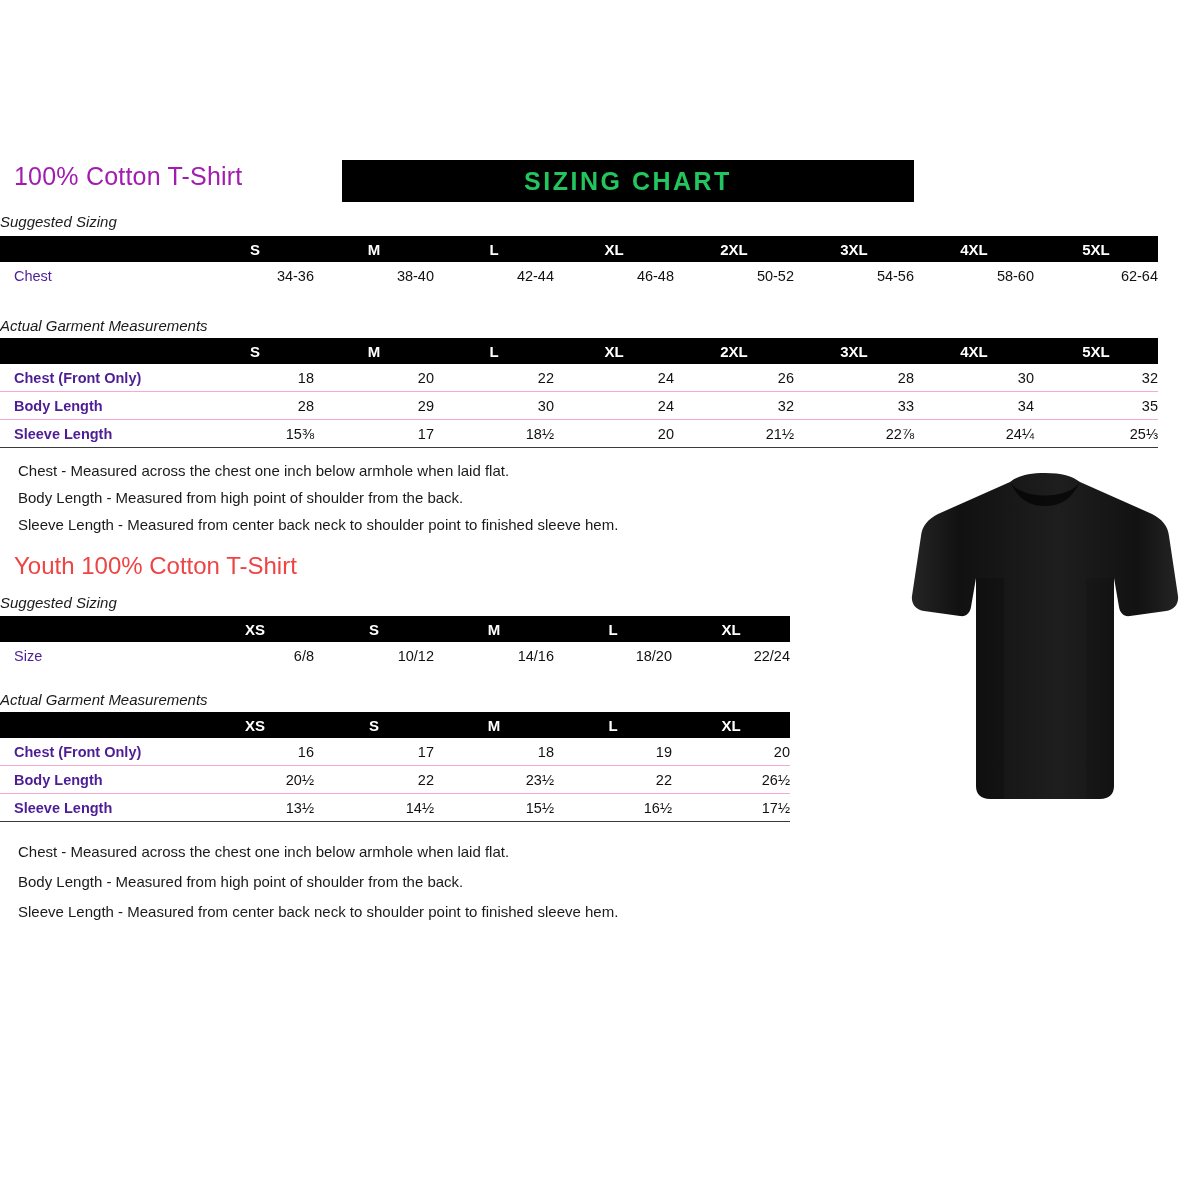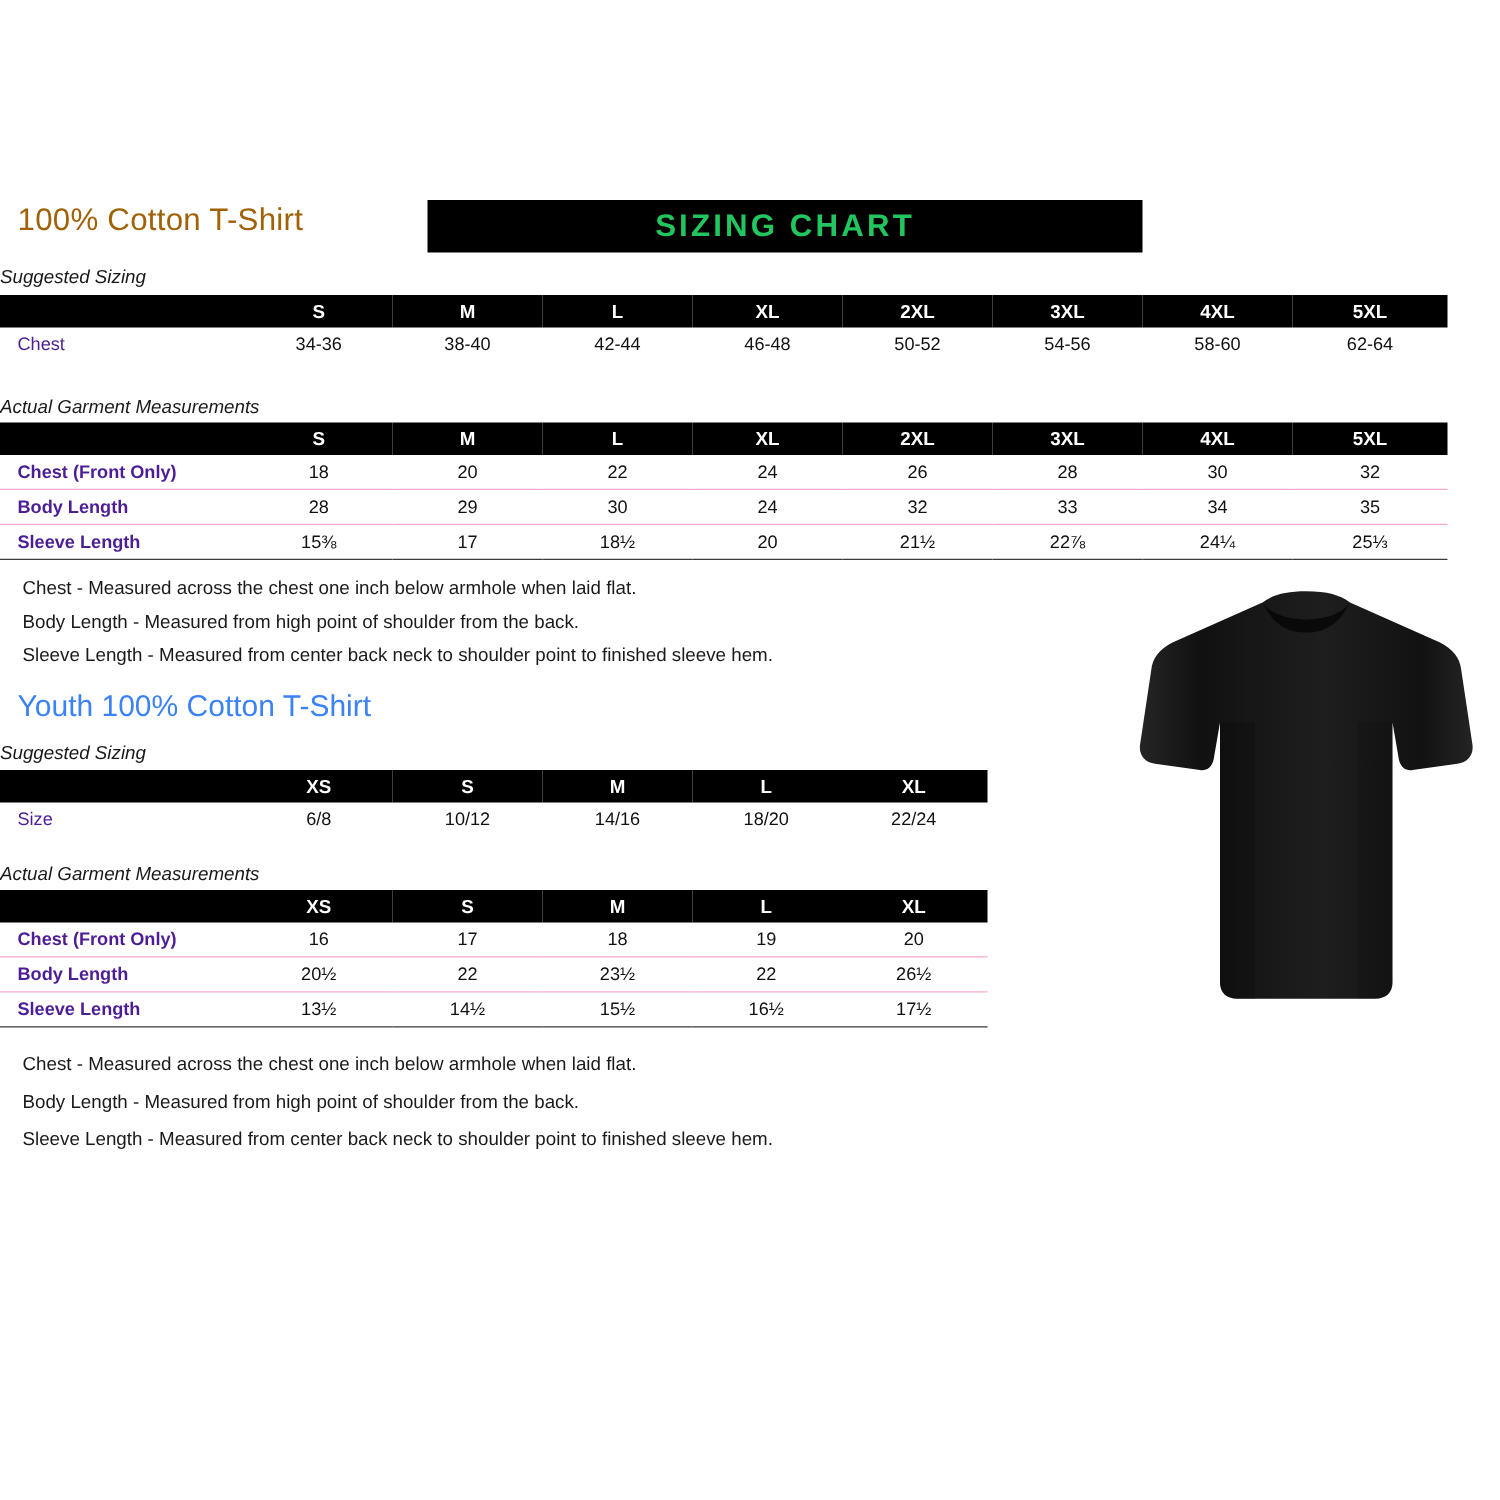--- a/index.html
+++ b/index.html
@@ -31,21 +31,21 @@
     width: 1172px;
     height: 44px;
   }
   .main-title {
     position: absolute;
     left: 0;
     top: 2px;
     font-size: 25px;
     font-weight: 400;
     letter-spacing: 0.2px;
-    color: #a16207;
+    color: #a21caf;
     white-space: nowrap;
   }
   .banner {
     position: absolute;
     left: 328px;
     top: 0px;
     width: 572px;
     height: 42px;
     background: #000000;
   }
@@ -97,21 +97,21 @@
     text-align: left;
   }
   table.sz tbody td.rowlabel {
     text-align: left;
     padding-left: 5px;
     font-weight: bold;
     font-size: 14.5px;
     color: #4c1d95;
   }
   table.sz tbody td.val {
-    text-align: center;
+    text-align: right;
     color: #111;
   }
   table.sz.ruled tbody tr {
     border-bottom: 1px solid #f9a8d4;
   }
   table.sz.ruled tbody tr:last-child {
     border-bottom: 1px solid #3a3a3a;
     margin-left: 38px;
   }
 
@@ -136,21 +136,21 @@
     position: absolute;
     font-size: 15px;
     color: #1a1a1a;
     white-space: nowrap;
   }
 
   .section-title {
     position: absolute;
     font-size: 24px;
     font-weight: 400;
-    color: #3b82f6;
+    color: #ef4444;
     white-space: nowrap;
   }
 
   
   .shirt-wrap {
     position: absolute;
     left: 900px;
     top: 470px;
     width: 290px;
     height: 340px;

